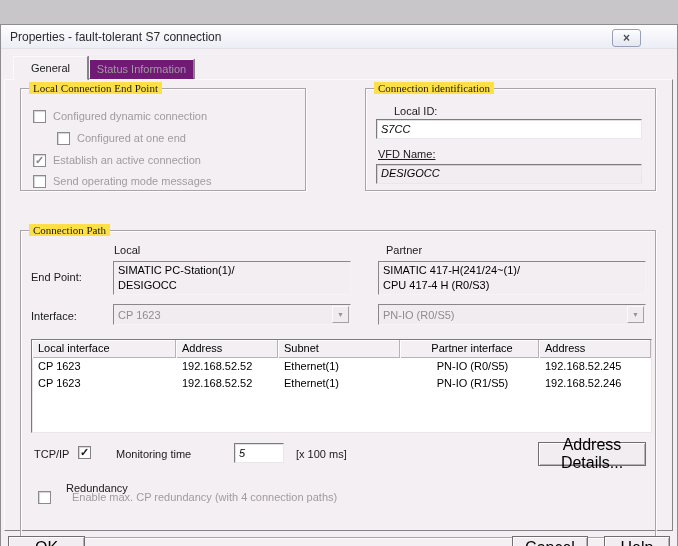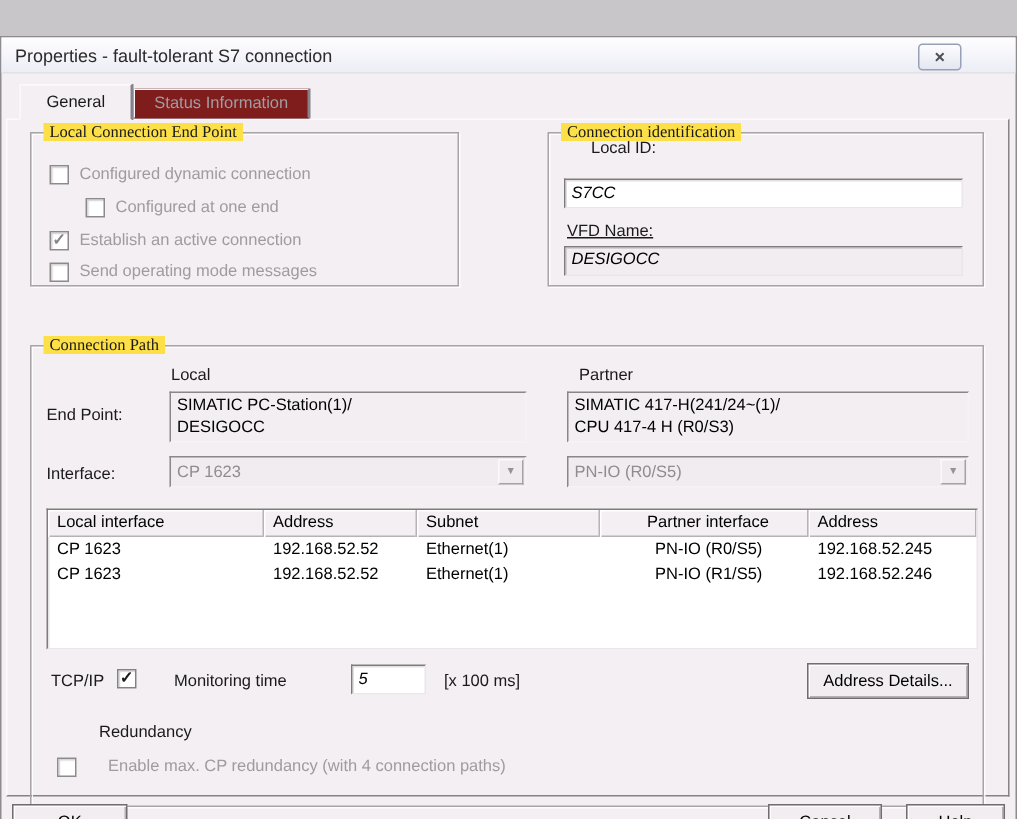--- a/index.html
+++ b/index.html
@@ -32,21 +32,21 @@
     display: flex; align-items: center; justify-content: center; cursor: default;
   }
 
   
   .tab {
     position: absolute; background: #f4eff2; text-align: center;
     border: 1px solid; border-color: #fbf9fb #86828a transparent #fbf9fb;
     box-shadow: 1px 0 0 #86828a;
   }
   .tab.active { left: 13px; top: 32px; width: 75px; height: 24px; z-index: 3; line-height: 22px; }
-  .tab.inactive { left: 89px; top: 35px; width: 117px; height: 20px; z-index: 1; line-height: 18px; color: #a19ca0; background: #7f1d1d; }
+  .tab.inactive { left: 89px; top: 35px; width: 105px; height: 20px; z-index: 1; line-height: 18px; color: #a19ca0; background: #701a75; }
   .tab-page {
     position: absolute; left: 4px; top: 55px; width: 669px; height: 452px;
     background: #f4eff2;
     border: 1px solid; border-color: #fbf9fb #86828a #86828a #fbf9fb;
   }
 
   
   .group {
     position: absolute;
     border: 1px solid #a8a4a7; box-shadow: 1px 1px 0 rgba(255,255,255,.85), inset 1px 1px 0 rgba(255,255,255,.85);
@@ -105,21 +105,21 @@
   }
   .lv-row { display: flex; height: 17px; }
   .lv-cell { padding-left: 6px; line-height: 17px; overflow: hidden; white-space: nowrap; color: #000; }
   .c0 { width: 144px; } .c1 { width: 102px; } .c2 { width: 122px; } .c3 { width: 139px; text-align: center; } .c4 { width: 113px; flex: 1; }
 
   
   .btn {
     position: absolute; background: #f1edf0; color: #000;
     border: 1px solid #716d70;
     box-shadow: inset 1px 1px 0 #ffffff, inset -1px -1px 0 #b5b1b4;
-    font-family: "Liberation Sans", sans-serif; font-size: 11px;
+    font-family: "Liberation Sans", sans-serif; font-size: 16px;
     display: flex; align-items: center; justify-content: center; cursor: default;
   }
 
   .static-label { position: absolute; white-space: nowrap; }
 </style>
 </head>
 <body>
 
 <div class="window">
 
@@ -149,21 +149,21 @@
       <span class="lbl-dis">Establish an active connection</span>
     </div>
     <div class="cbrow" style="left:12px; top:85px;">
       <span class="checkbox dis"></span>
       <span class="lbl-dis">Send operating mode messages</span>
     </div>
   </div>
 
   <div class="group" style="left:365px; top:64px; width:291px; height:103px;">
     <span class="group-title">Connection identification</span>
-    <span class="static-label" style="left:12px; top:4px;padding-left:16px;">Local ID:</span>
+    <span class="static-label" style="left:12px; top:16px;padding-left:16px;">Local ID:</span>
     <input class="field" style="left: 10px; top: 30px; width: 266px; height: 20px;" value="S7CC">
     <span class="static-label" style="left:12px; top:59px;text-decoration:underline;">VFD Name:</span>
     <div class="field readonly" style="left:10px; top:75px; width:266px; height:20px;">DESIGOCC</div>
   </div>
 
   <div class="group" style="left:20px; top:206px; width:636px; height:308px;">
     <span class="group-title">Connection Path</span>
 
     <span class="static-label" style="left:93px; top:13px;">Local</span>
     <span class="static-label" style="left:365px; top:13px;">Partner</span>
@@ -214,21 +214,21 @@
 
     <span class="static-label" style="left:13px; top:217px;">TCP/IP</span>
     <span class="checkbox checked" style="position:absolute; left:57px; top:215px;">✓</span>
     <span class="static-label" style="left:95px; top:217px;">Monitoring time</span>
     <input class="field" style="left: 213px; top: 212px; width: 50px; height: 20px;" value="5">
     <span class="static-label" style="left:275px; top:217px;">[x 100 ms]</span>
     <button class="btn" style="left:517px; top:211px; width:108px; height:24px;">Address Details...</button>
   </div>
 
   <span class="static-label" style="left:22px; top:458px;padding-left:44px;">Redundancy</span>
-  <div class="cbrow" style="left:38px; top:480px;gap:21px;">
+  <div class="cbrow" style="left:38px; top:466px;gap:21px;">
     <span class="checkbox dis"></span>
     <span class="lbl-dis">Enable max. CP redundancy (with 4 connection paths)</span>
   </div>
 
   <button class="btn" style="left:8px; top:512px; width:77px; height:24px;">OK</button>
   <button class="btn" style="left:512px; top:512px; width:76px; height:24px;">Cancel</button>
   <button class="btn" style="left:604px; top:512px; width:66px; height:24px;">Help</button>
 
   <div class="bottom-edge"></div>
 </div>

